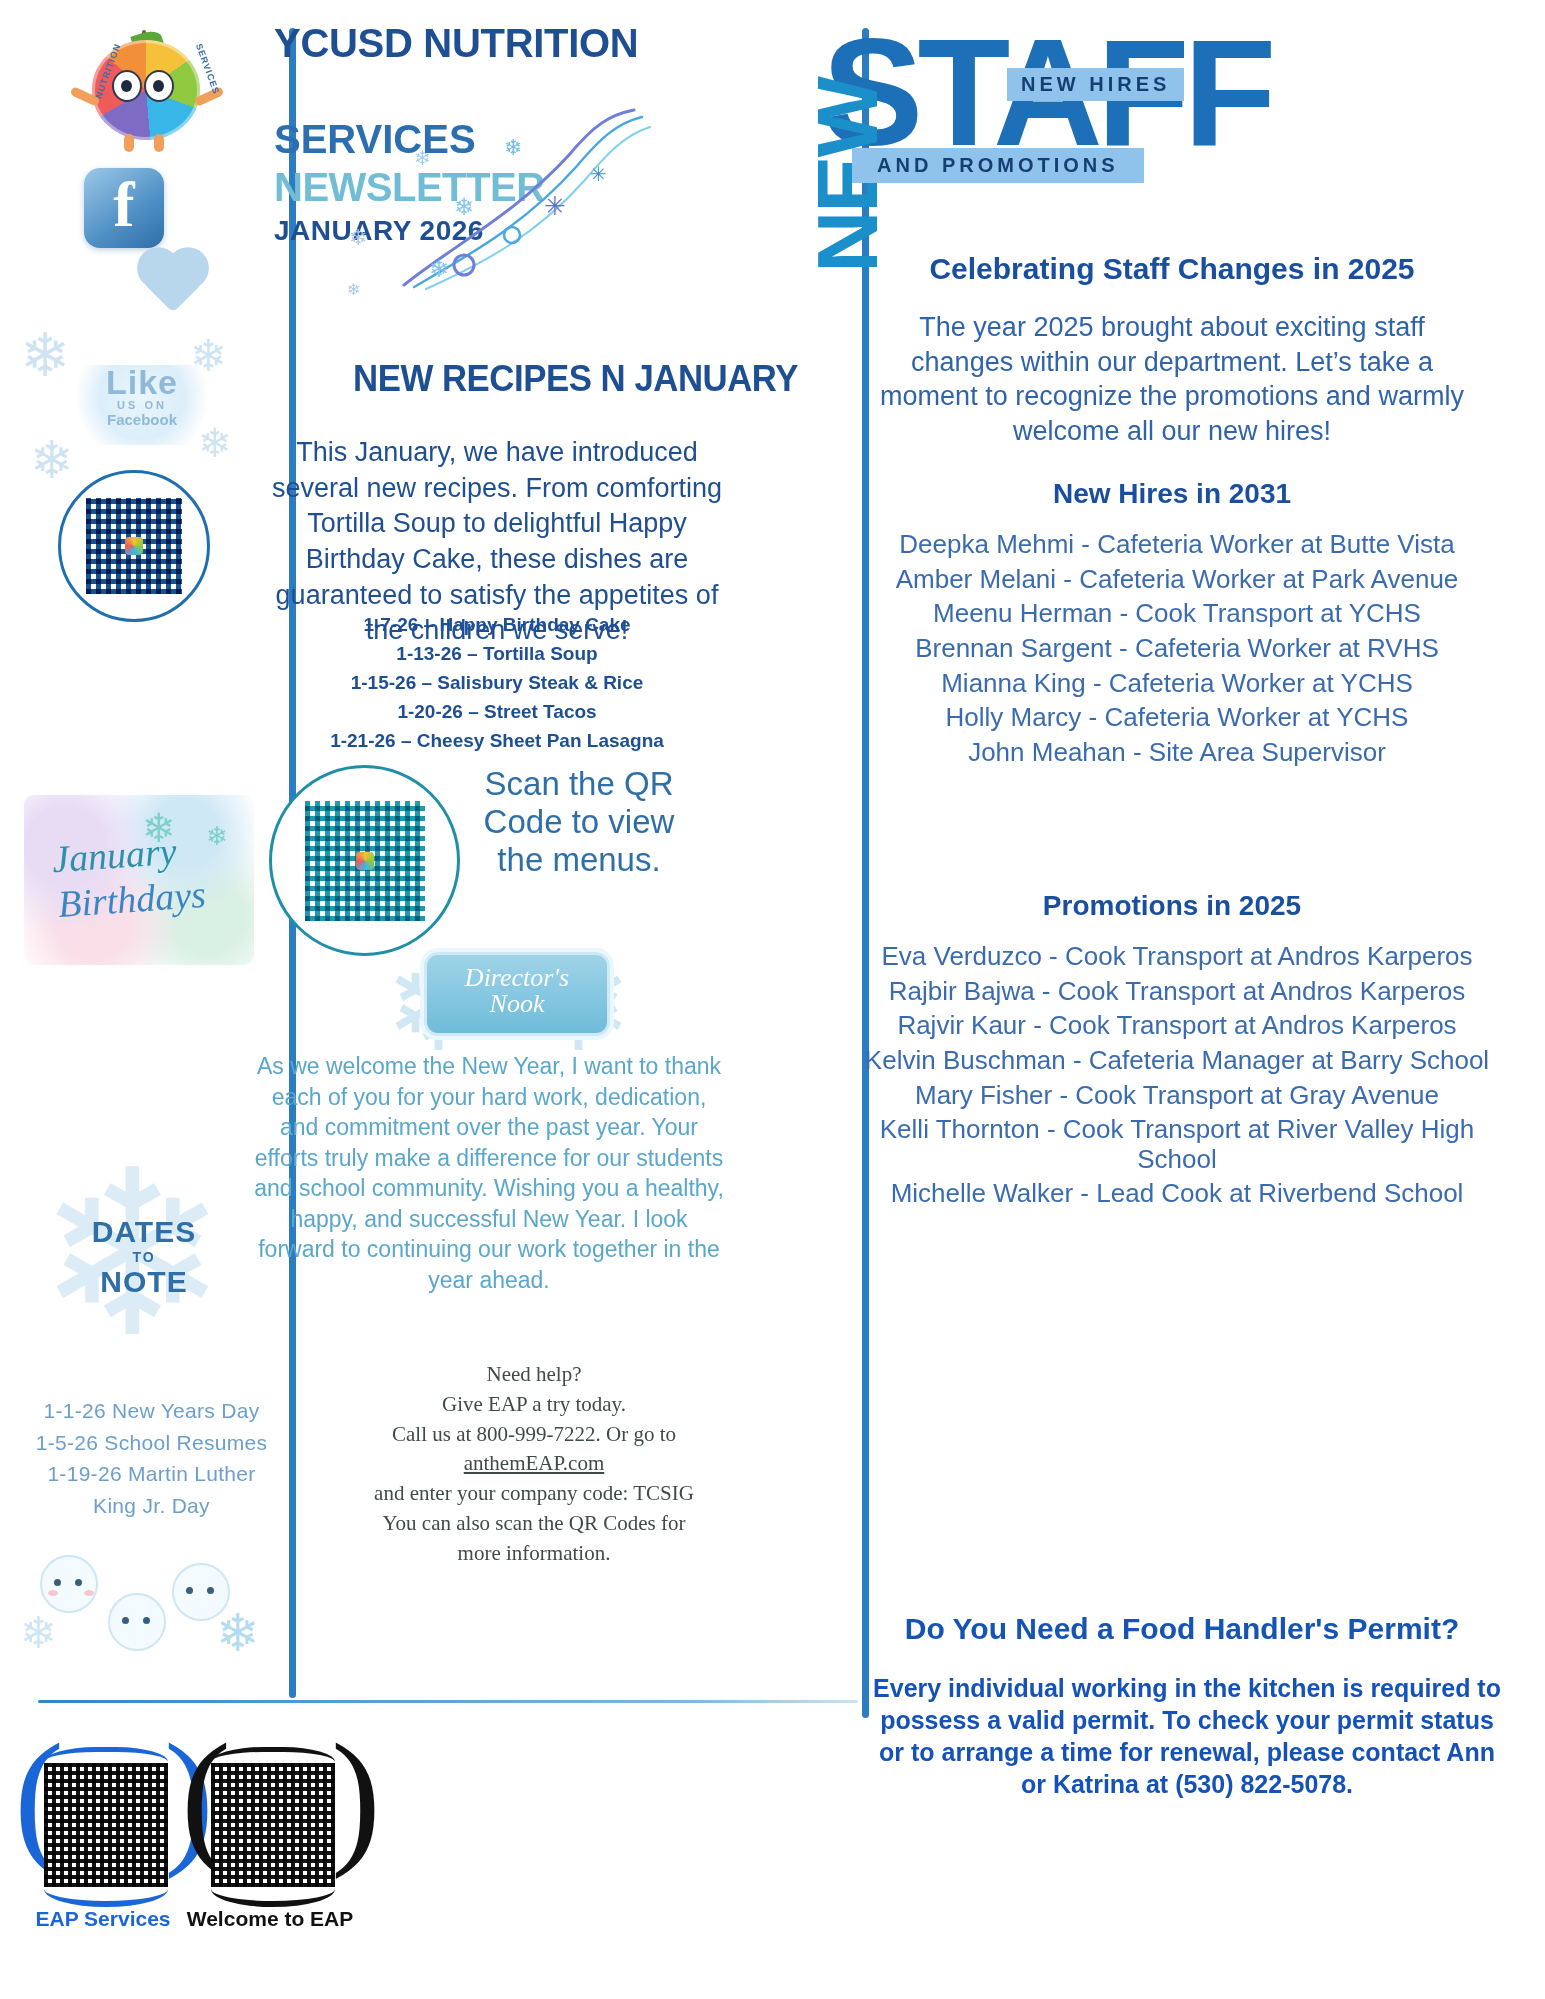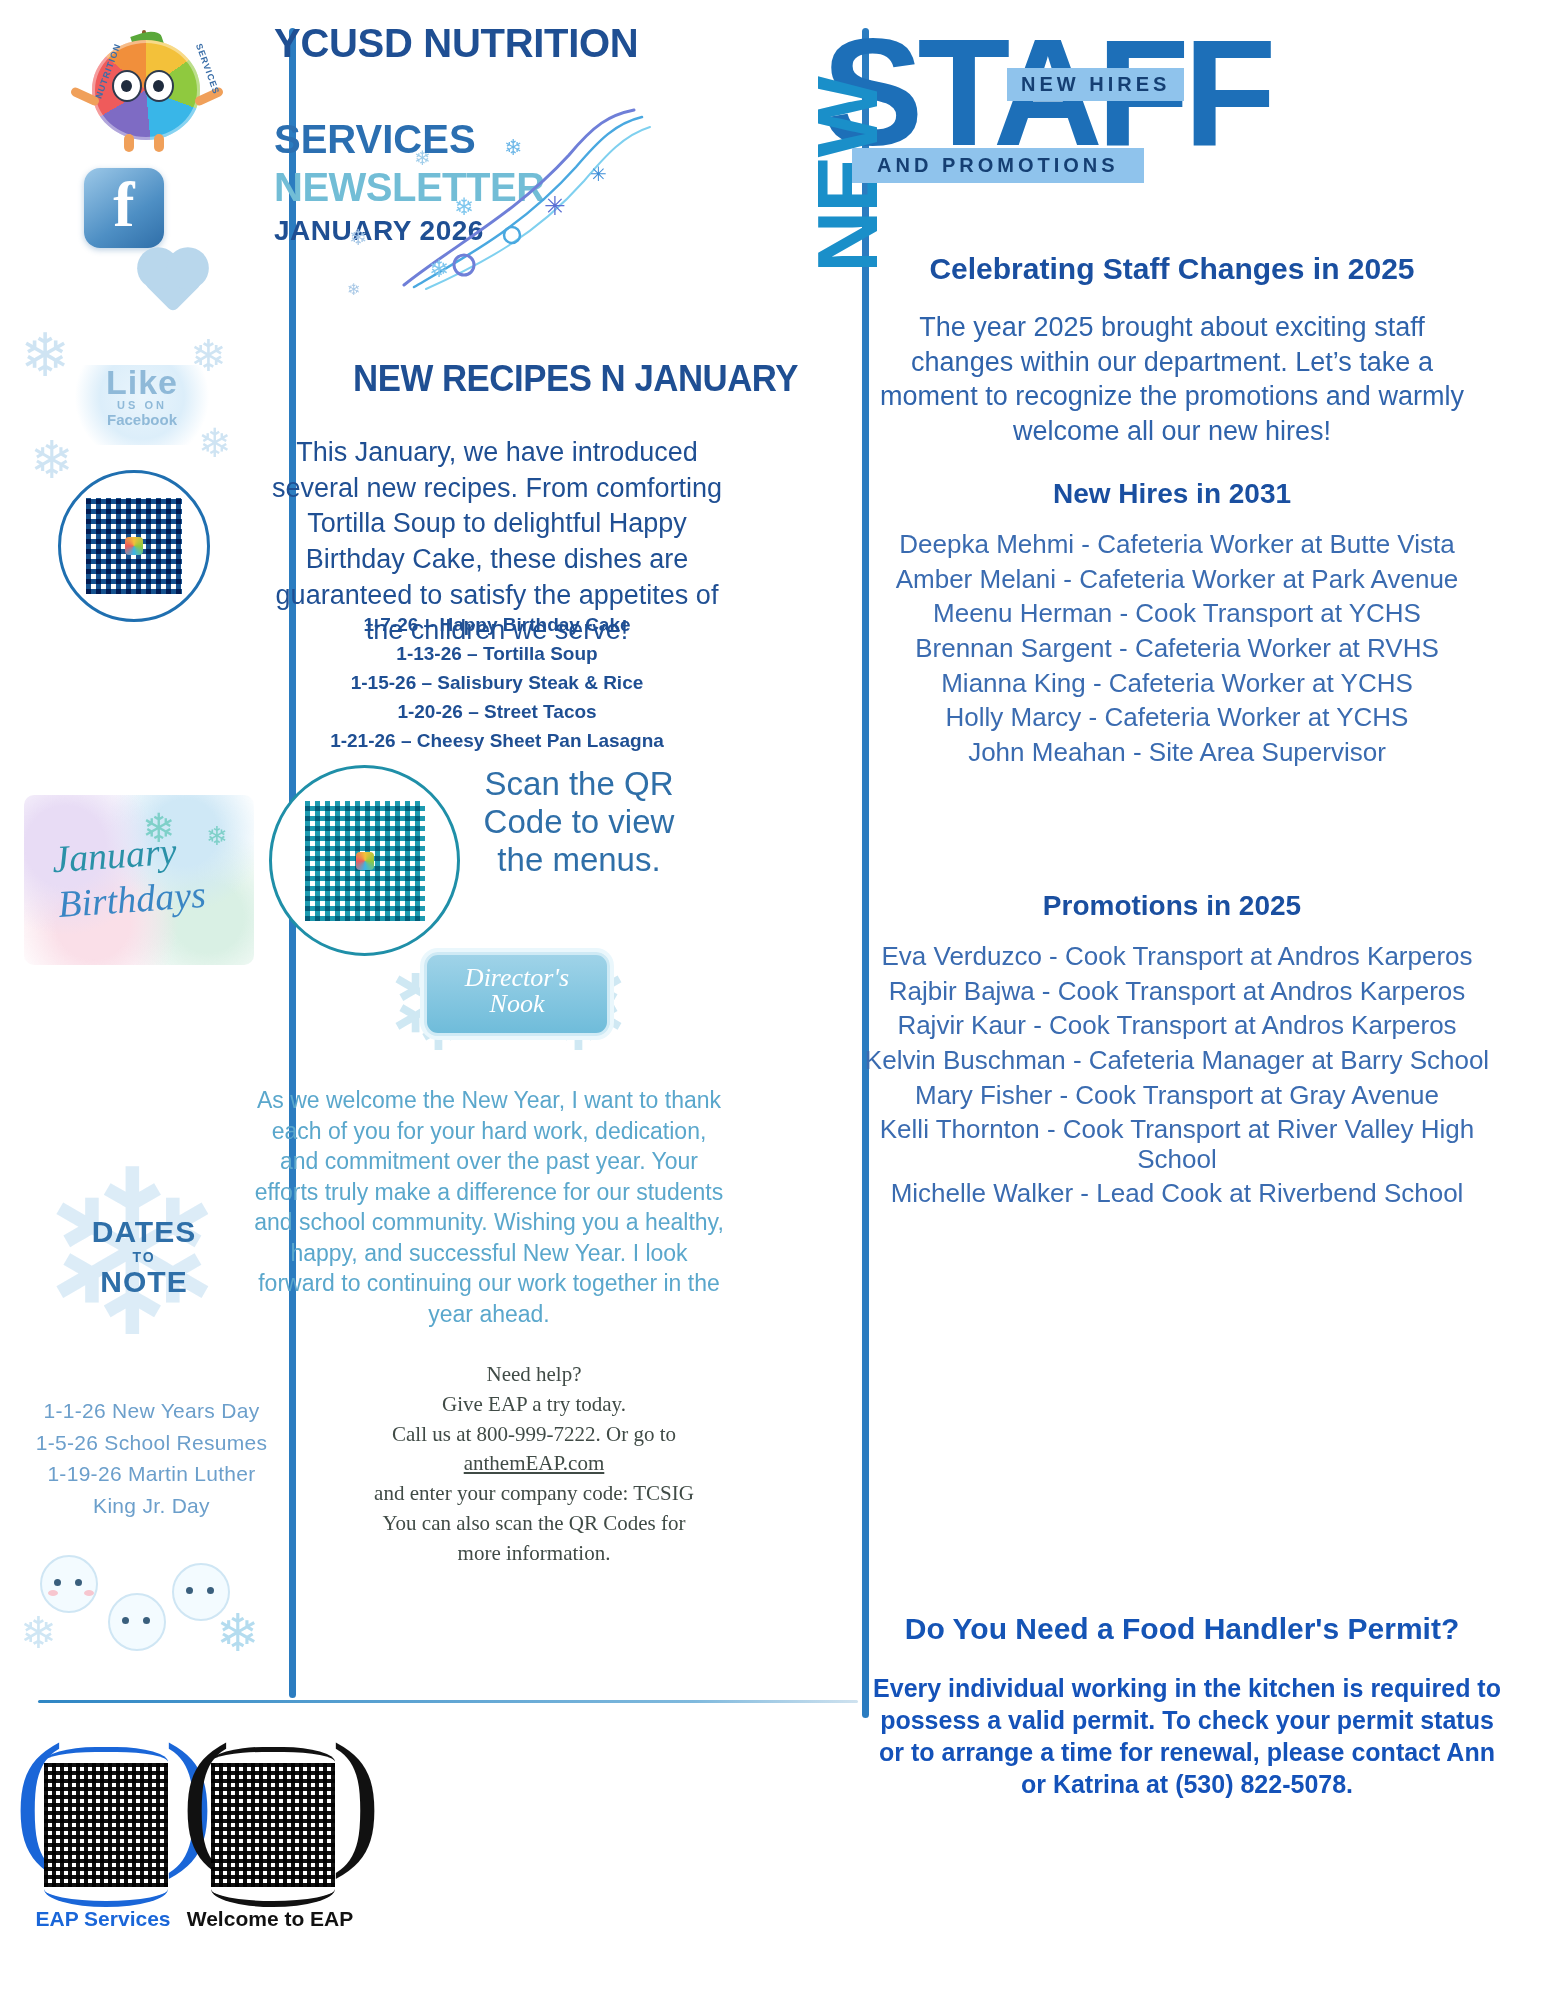--- a/index.html
+++ b/index.html
@@ -227,21 +227,21 @@
     background:linear-gradient(#9fd3e8,#6fbcda);border:3px solid #cfeaf5;
     box-shadow:0 0 0 4px #eaf7fc;
   }
   .dnookplate .t1{
     font-family:"Liberation Serif",serif;font-style:italic;font-size:26px;color:#fff;margin-top:8px;
   }
   .dnookplate .t2{
     font-family:"Liberation Serif",serif;font-style:italic;font-size:26px;color:#fff;margin-top:-4px;
   }
   .dnook-body{
-    position:absolute;left:-35px;top:1085px;width:470px;text-align:center;
+    position:absolute;left:-35px;top:1051px;width:470px;text-align:center;
     font-family:"Liberation Sans",sans-serif;font-size:23px;color:#5aa7cc;line-height:1.33;
   }
   .eap-body{
     position:absolute;left:75px;top:1360px;width:340px;text-align:center;
     font-family:Liberation Serif, serif;font-size:21px;color:#404b46;line-height:1.42;
   }
   .eap-body a{color:#404b46;}
 
   
   .rightcol{position:absolute;left:862px;top:0;width:683px;height:1999px;}

